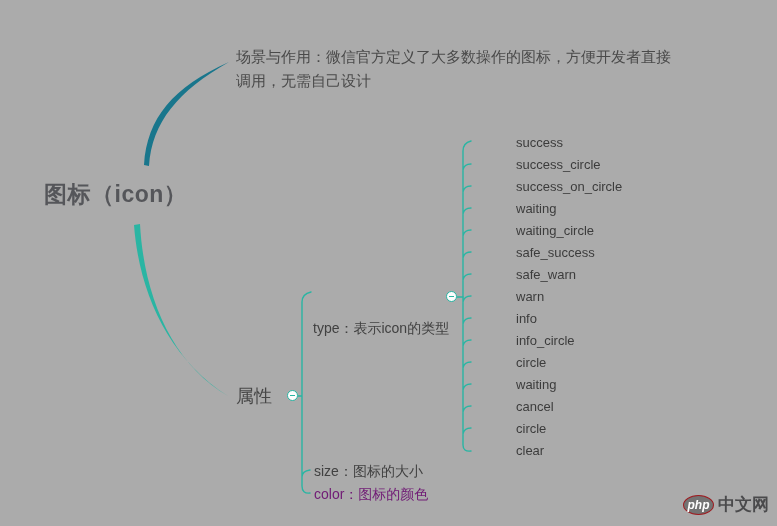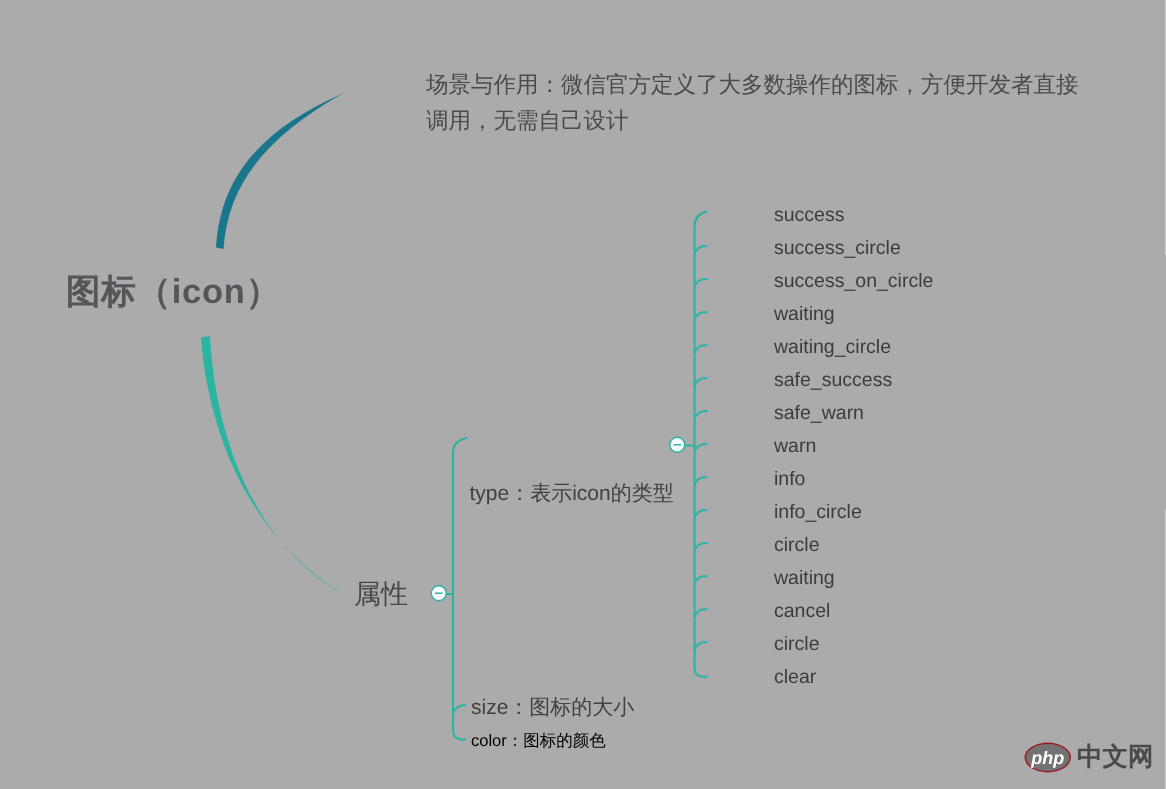--- a/index.html
+++ b/index.html
@@ -12,37 +12,37 @@
   }
   .lines{position:absolute;left:0;top:0;width:777px;height:526px;pointer-events:none;}
   .node{position:absolute;white-space:nowrap;cursor:default;}
   .root-node{
     left:44px;top:179px;
     font-size:23px;font-weight:bold;color:#55565A;
     letter-spacing:0.5px;
   }
   .scene-note{
     left:236px;top:45px;
-    font-size:15px;line-height:24px;color:#4A4A4A;margin-left:48px;
+    font-size:15px;line-height:24px;color:#4A4A4A;
   }
   .attr-node{
     left:236px;top:384px;
     font-size:18px;color:#474747;
   }
   .type-node{
     left:313px;top:288px;
     font-size:14px;color:#414141;margin-top:32px;
   }
   .size-node{
     left:314px;top:463px;
     font-size:14px;color:#414141;
   }
   .color-node{
     left:314px;top:486px;
-    font-size:11px;color:#000000;
+    font-size:14px;color:#701a75;
   }
   .icon-list{
     position:absolute;left:475px;top:132px;
     display:flex;flex-direction:column;
   }
   .icon-item{
     height:22px;line-height:22px;
     font-size:13px;color:#3C3C3C;
     white-space:nowrap;cursor:default;margin-left:41px;
   }

